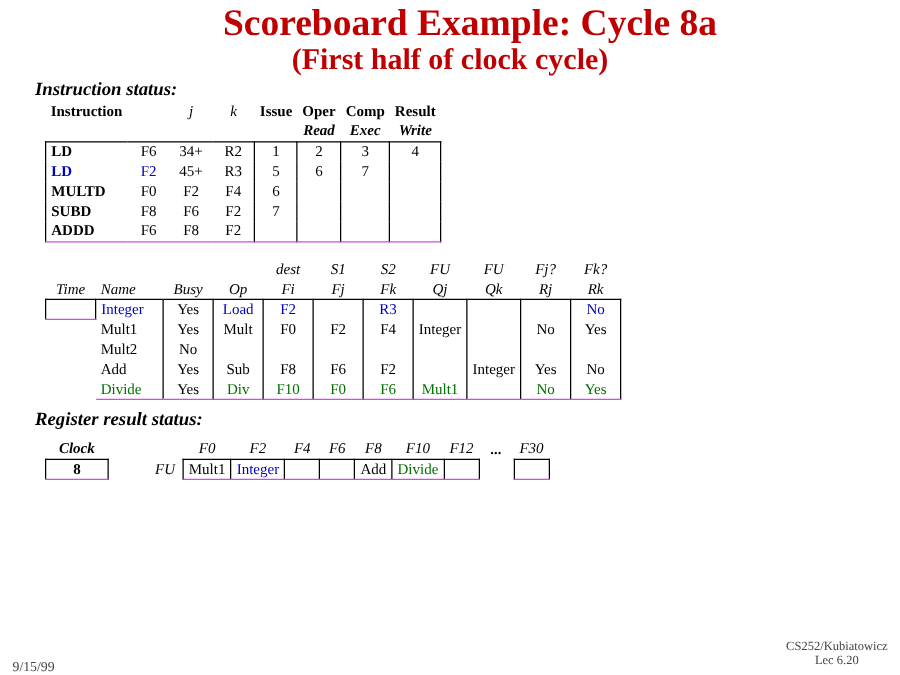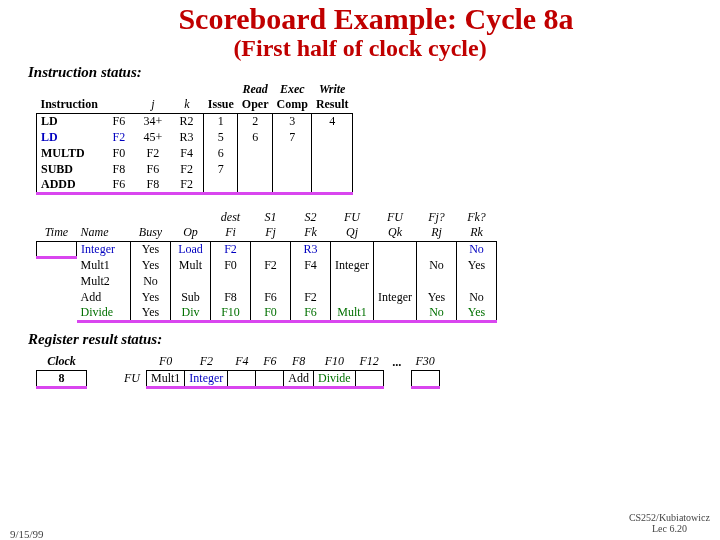--- a/index.html
+++ b/index.html
@@ -48,21 +48,21 @@
     padding: 0 4px;
     text-align: center;
     height: 16px;
     min-width: 28px;
     font-weight: normal;
   }
   .tbl .lh { text-align: left; min-width: 54px; }
   .tbl .ital { font-style: italic; }
   .tbl .bold { font-weight: bold; }
   .bt { border-top: 1px solid #000; }
-  .bb { border-bottom: 3px solid #d946ef; }
+  .bb { border-bottom: 1px solid #d946ef; }
   .bl { border-left: 1px solid #000; }
   .br { border-right: 1px solid #000; }
   .red { color: #000000; }
   .blue { color: #0000c0; }
   .green { color: #007000; }
   .gap { height: 8px; }
   .footer-left {
     position: absolute;
     left: 10px;
     bottom: 0;
@@ -90,38 +90,38 @@
 
 <div class="title">Scoreboard Example: Cycle 8a</div>
 <div class="subtitle">(First half of clock cycle)</div>
 
 <div class="content">
 
   <div class="section-label">Instruction status:</div>
   <table class="tbl instr-tbl" style="margin-left:8px">
     <tbody>
         <tr>
-      <th class="lh"></th>
-          <th></th>
-          <th></th>
-          <th></th>
-      <th></th>
-      <th class="ital bold">Read</th>
-      <th class="ital bold">Exec</th>
-      <th class="ital bold">Write</th>
-    </tr>
-    <tr>
       <th class="lh bold">Instruction</th>
       <th></th>
       <th class="ital">j</th>
       <th class="ital">k</th>
       <th class="bold">Issue</th>
       <th class="bold">Oper</th>
       <th class="bold">Comp</th>
       <th class="bold">Result</th>
+    </tr>
+    <tr>
+      <th class="lh"></th>
+          <th></th>
+          <th></th>
+          <th></th>
+      <th></th>
+      <th class="ital bold">Read</th>
+      <th class="ital bold">Exec</th>
+      <th class="ital bold">Write</th>
     </tr>
     <tr>
       <td class="lh bold bt bl">LD</td>
       <td class="bt">F6</td>
       <td class="bt">34+</td>
       <td class="bt br">R2</td>
       <td class="bt br">1</td>
       <td class="bt br">2</td>
       <td class="bt br">3</td>
       <td class="bt br">4</td>

